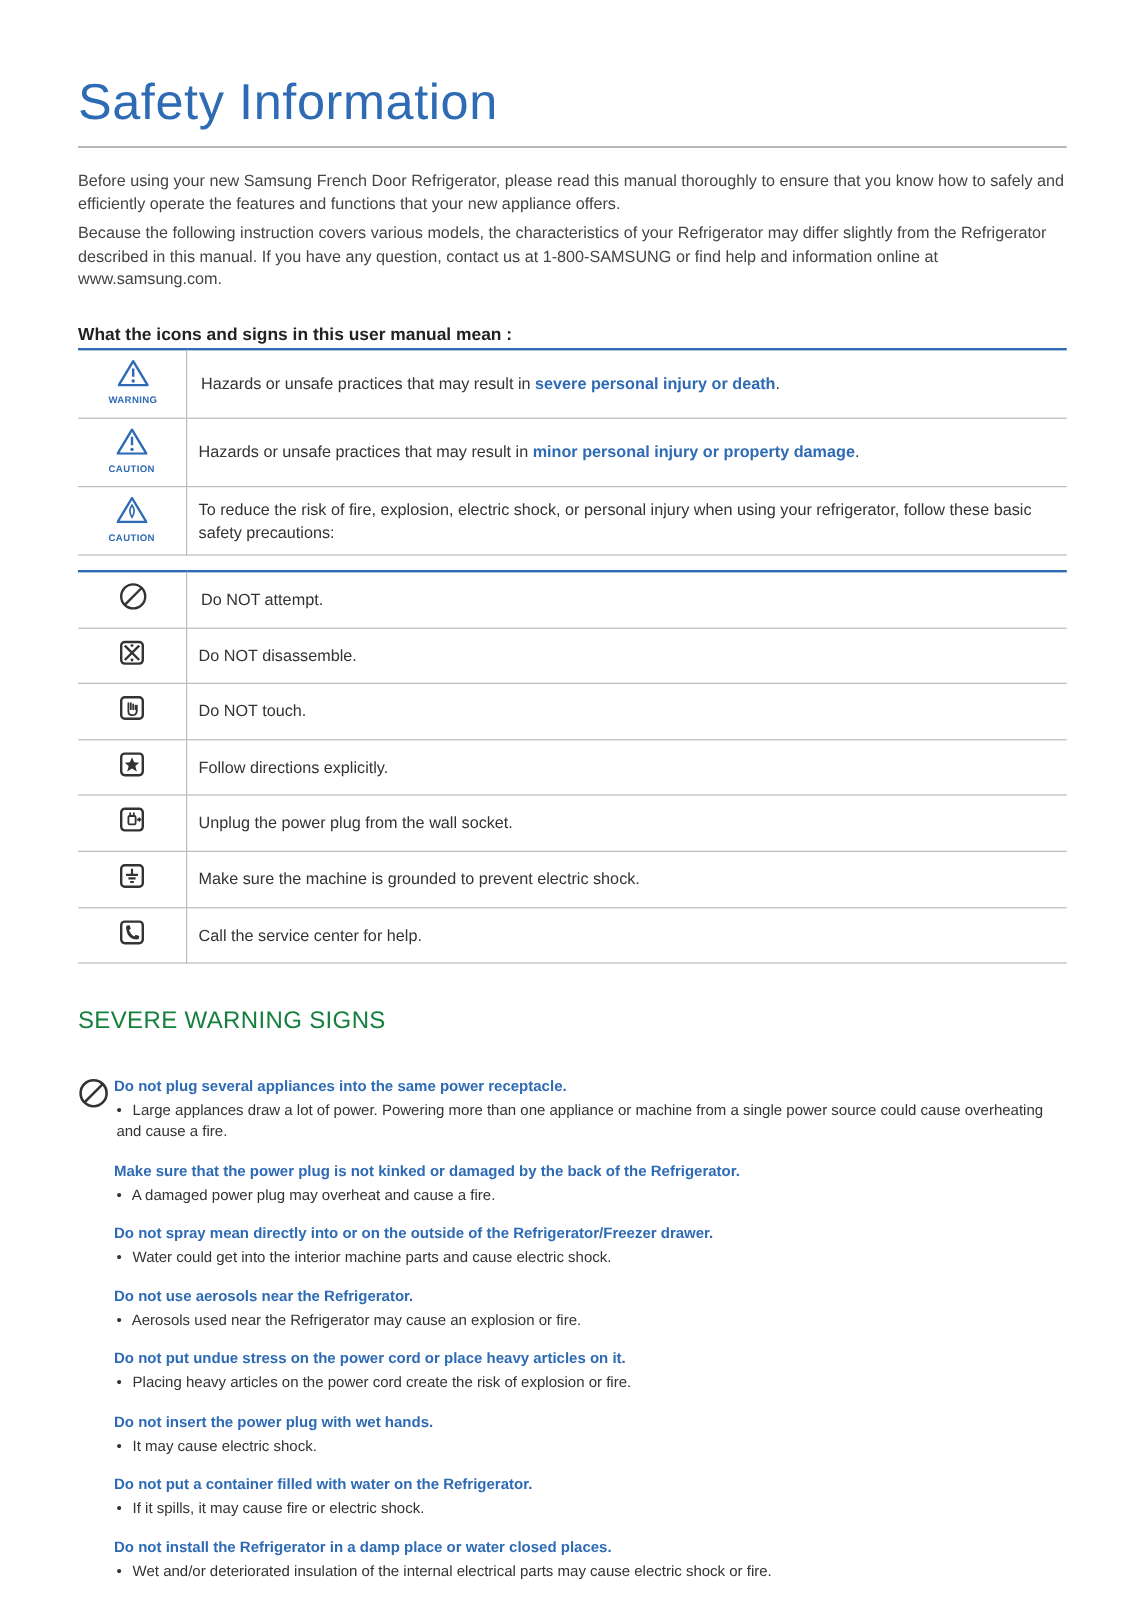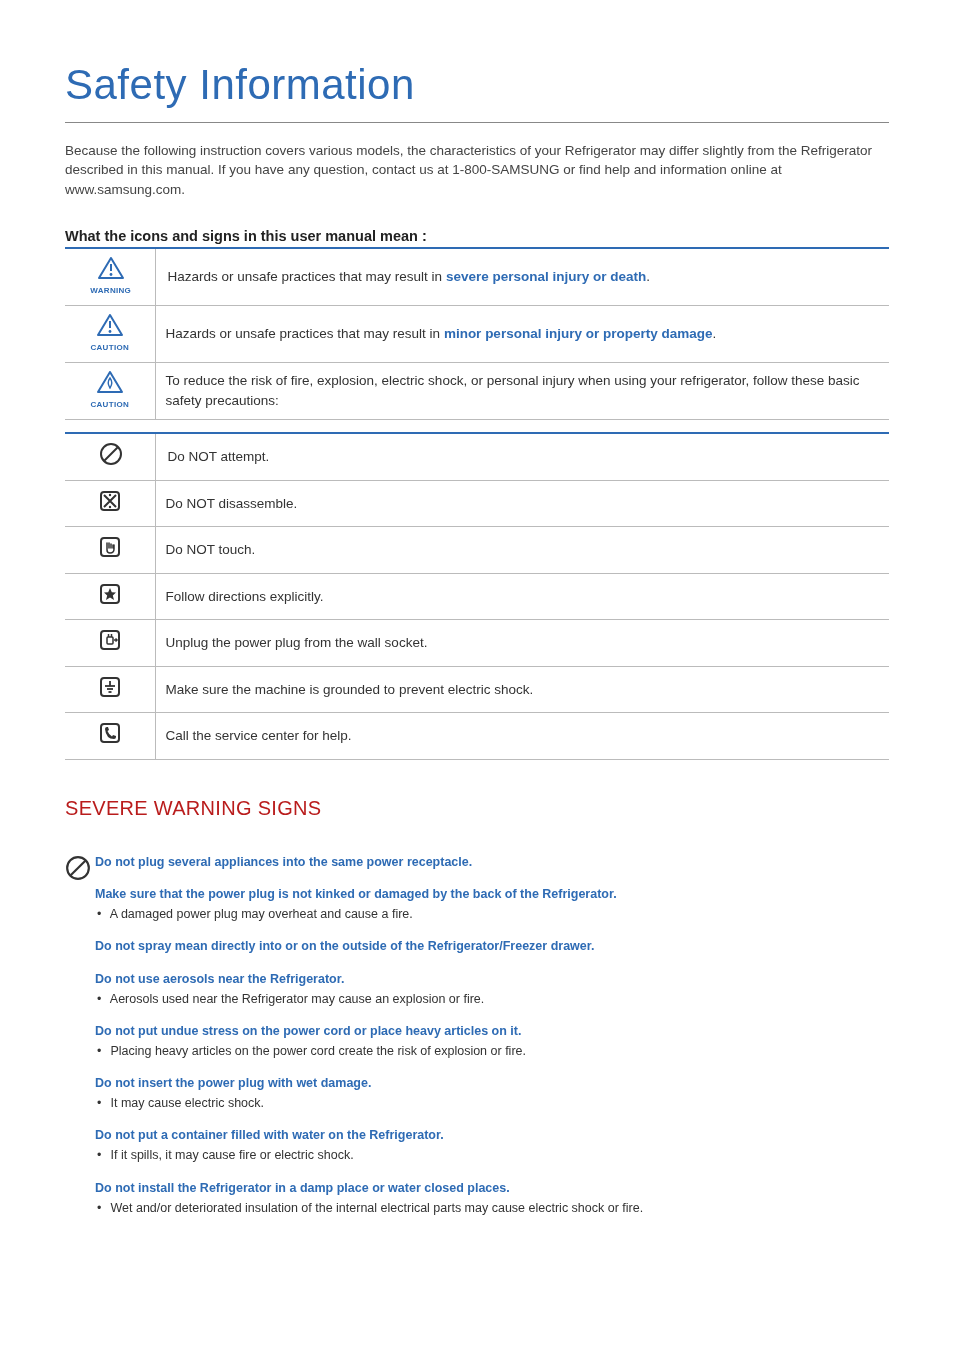--- a/index.html
+++ b/index.html
@@ -51,21 +51,21 @@
     font-weight: bold;
     color: #2e6bb4;
     letter-spacing: 0.3px;
     margin-top: 1px;
   }
   .blue-bold { color: #2e6bb4; font-weight: bold; }
   .second-block tr:first-child td { border-top: 2px solid #2e6bb4; }
 
   h2.section-heading {
     font-size: 20px;
-    color: #b91c1c;
+    color: #15803d;
     font-weight: 400;
     margin-top: 34px;
     margin-bottom: 30px;
     letter-spacing: 0.3px;
   }
 
   .warnings-zone { display:flex; }
   .warnings-zone .side-icon { flex: 0 0 30px; padding-top:2px;}
   .warnings-zone .items { flex: 1; }
   .warn-item { margin-bottom: 14px; }
@@ -75,20 +75,21 @@
 
   
   .icon-svg { display:inline-block; }
 </style>
 </head>
 <body>
 
 <h1 class="page-title">Safety Information</h1>
 
 <div class="intro">
+  <p>Before using your new Samsung French Door Refrigerator, please read this manual thoroughly to ensure that you know how to safely and efficiently operate the features and functions that your new appliance offers.</p>
   <p>Because the following instruction covers various models, the characteristics of your Refrigerator may differ slightly from the Refrigerator described in this manual. If you have any question, contact us at 1-800-SAMSUNG or find help and information online at www.samsung.com.</p>
 </div>
 
 <div class="subheading">What the icons and signs in this user manual mean :</div>
 
 <table class="icon-table">
   <tbody>
       <tr>
     <td class="icon-cell">
       <span class="icon-svg">
@@ -234,38 +235,40 @@
     <span class="icon-svg">
       <svg width="26" height="26" viewBox="0 0 24 24">
           <circle cx="12" cy="12" r="10" fill="none" stroke="#333" stroke-width="2"></circle>
           <line x1="5" y1="19" x2="19" y2="5" stroke="#333" stroke-width="2"></line>
         </svg>
     </span>
   </div>
   <div class="items" id="warn-items">
       <div class="warn-item">
         <div class="warn-head">Do not plug several appliances into the same power receptacle.</div>
+        <div class="warn-body"><span class="bullet">•</span> <span>Large applances draw a lot of power.  Powering more than one appliance or machine from a single power source could cause overheating and cause a fire.</span></div>
       </div>
       <div class="warn-item">
         <div class="warn-head">Make sure that the power plug is not kinked or damaged by the back of the Refrigerator.</div>
         <div class="warn-body"><span class="bullet">•</span> <span>A damaged power plug may overheat and cause a fire.</span></div>
       </div>
       <div class="warn-item">
         <div class="warn-head">Do not spray mean directly into or on the outside of the Refrigerator/Freezer drawer.</div>
+        <div class="warn-body"><span class="bullet">•</span> <span>Water could get into the interior machine parts and cause electric shock.</span></div>
       </div>
       <div class="warn-item">
         <div class="warn-head">Do not use aerosols near the Refrigerator.</div>
         <div class="warn-body"><span class="bullet">•</span> <span>Aerosols used near the Refrigerator may cause an explosion or fire.</span></div>
       </div>
       <div class="warn-item">
         <div class="warn-head">Do not put undue stress on the power cord or place heavy articles on it.</div>
         <div class="warn-body"><span class="bullet">•</span> <span>Placing heavy articles on the power cord create the risk of explosion or fire.</span></div>
       </div>
       <div class="warn-item">
-        <div class="warn-head">Do not insert the power plug with wet damage.</div>
+        <div class="warn-head">Do not insert the power plug with wet hands.</div>
         <div class="warn-body"><span class="bullet">•</span> <span>It may cause electric shock.</span></div>
       </div>
       <div class="warn-item">
         <div class="warn-head">Do not put a container filled with water on the Refrigerator.</div>
         <div class="warn-body"><span class="bullet">•</span> <span>If it spills, it may cause fire or electric shock.</span></div>
       </div>
       <div class="warn-item">
         <div class="warn-head">Do not install the Refrigerator in a damp place or water closed places.</div>
         <div class="warn-body"><span class="bullet">•</span> <span>Wet and/or deteriorated insulation of the internal electrical parts may cause electric shock or fire.</span></div>
       </div>

